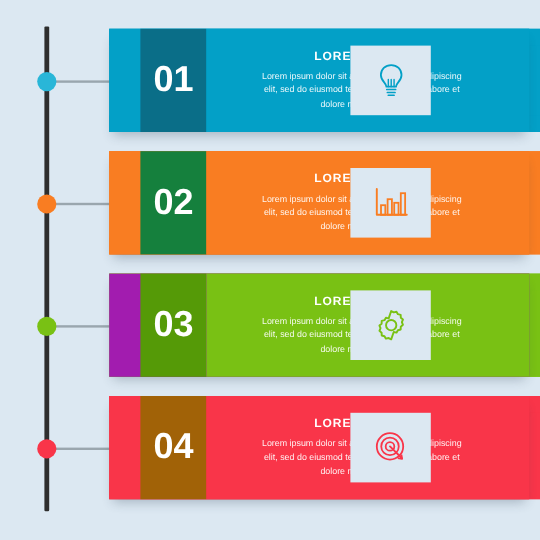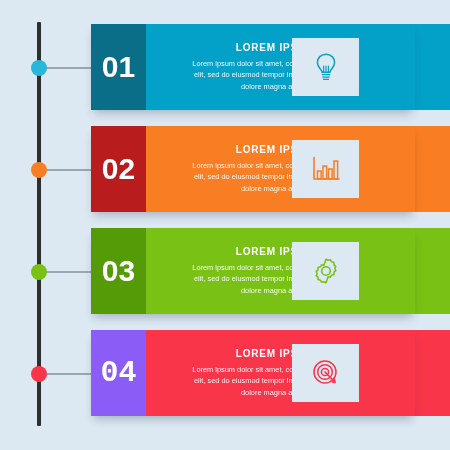--- a/index.html
+++ b/index.html
@@ -67,20 +67,21 @@
   
   .banner {
     position: absolute;
     left: 91px;
     top: 0;
     width: 324px;
     height: 86px;
     display: flex;
     z-index: 6;
     box-shadow: 0 6px 9px -3px rgba(40,60,80,0.30);
+    padding-left: 26px;
   }
   
   .banner-tab {
     position: absolute;
     left: 91px;
     top: 0;
     width: 359px;
     height: 86px;
     z-index: 5;
   }
@@ -183,21 +184,21 @@
         </svg>
       </span>
     </div>
   </div>
 
   <div class="step step-2">
     <div class="connector-line" style="background: rgb(154, 166, 174);"></div>
     <div class="connector-dot" style="background: rgb(249, 125, 34);"></div>
     <div class="banner-tab" style="background: rgb(249, 125, 34);"></div>
     <div class="banner" style="background: rgb(249, 125, 34);">
-      <div class="number-block" style="background: #b91c1c;">
+      <div class="number-block" style="background: #15803d;">
         <span class="number-text">02</span>
       </div>
       <div class="content-block" style="background: rgb(249, 125, 34);">
         <div class="content-title">LOREM IPSUM</div>
         <div class="content-body">Lorem ipsum dolor sit amet, consectetur adipiscing elit, sed do eiusmod tempor incididunt ut labore et dolore magna aliqua.</div>
       </div>
     </div>
     <div class="icon-notch" style="background: rgb(220, 232, 242);">
       <span>
         <svg width="30" height="28" viewBox="0 0 30 28" fill="none">
@@ -232,21 +233,21 @@
         </svg>
       </span>
     </div>
   </div>
 
   <div class="step step-4">
     <div class="connector-line" style="background: rgb(154, 166, 174);"></div>
     <div class="connector-dot" style="background: rgb(249, 53, 73);"></div>
     <div class="banner-tab" style="background: rgb(249, 53, 73);"></div>
     <div class="banner" style="background: rgb(249, 53, 73);">
-      <div class="number-block" style="background: #8b5cf6; font-family: Liberation Mono, monospace;">
+      <div class="number-block" style="background: #a16207;">
         <span class="number-text">04</span>
       </div>
       <div class="content-block" style="background: rgb(249, 53, 73);">
         <div class="content-title">LOREM IPSUM</div>
         <div class="content-body">Lorem ipsum dolor sit amet, consectetur adipiscing elit, sed do eiusmod tempor incididunt ut labore et dolore magna aliqua.</div>
       </div>
     </div>
     <div class="icon-notch" style="background: rgb(220, 232, 242);">
       <span>
         <svg width="30" height="30" viewBox="0 0 30 30" fill="none">

